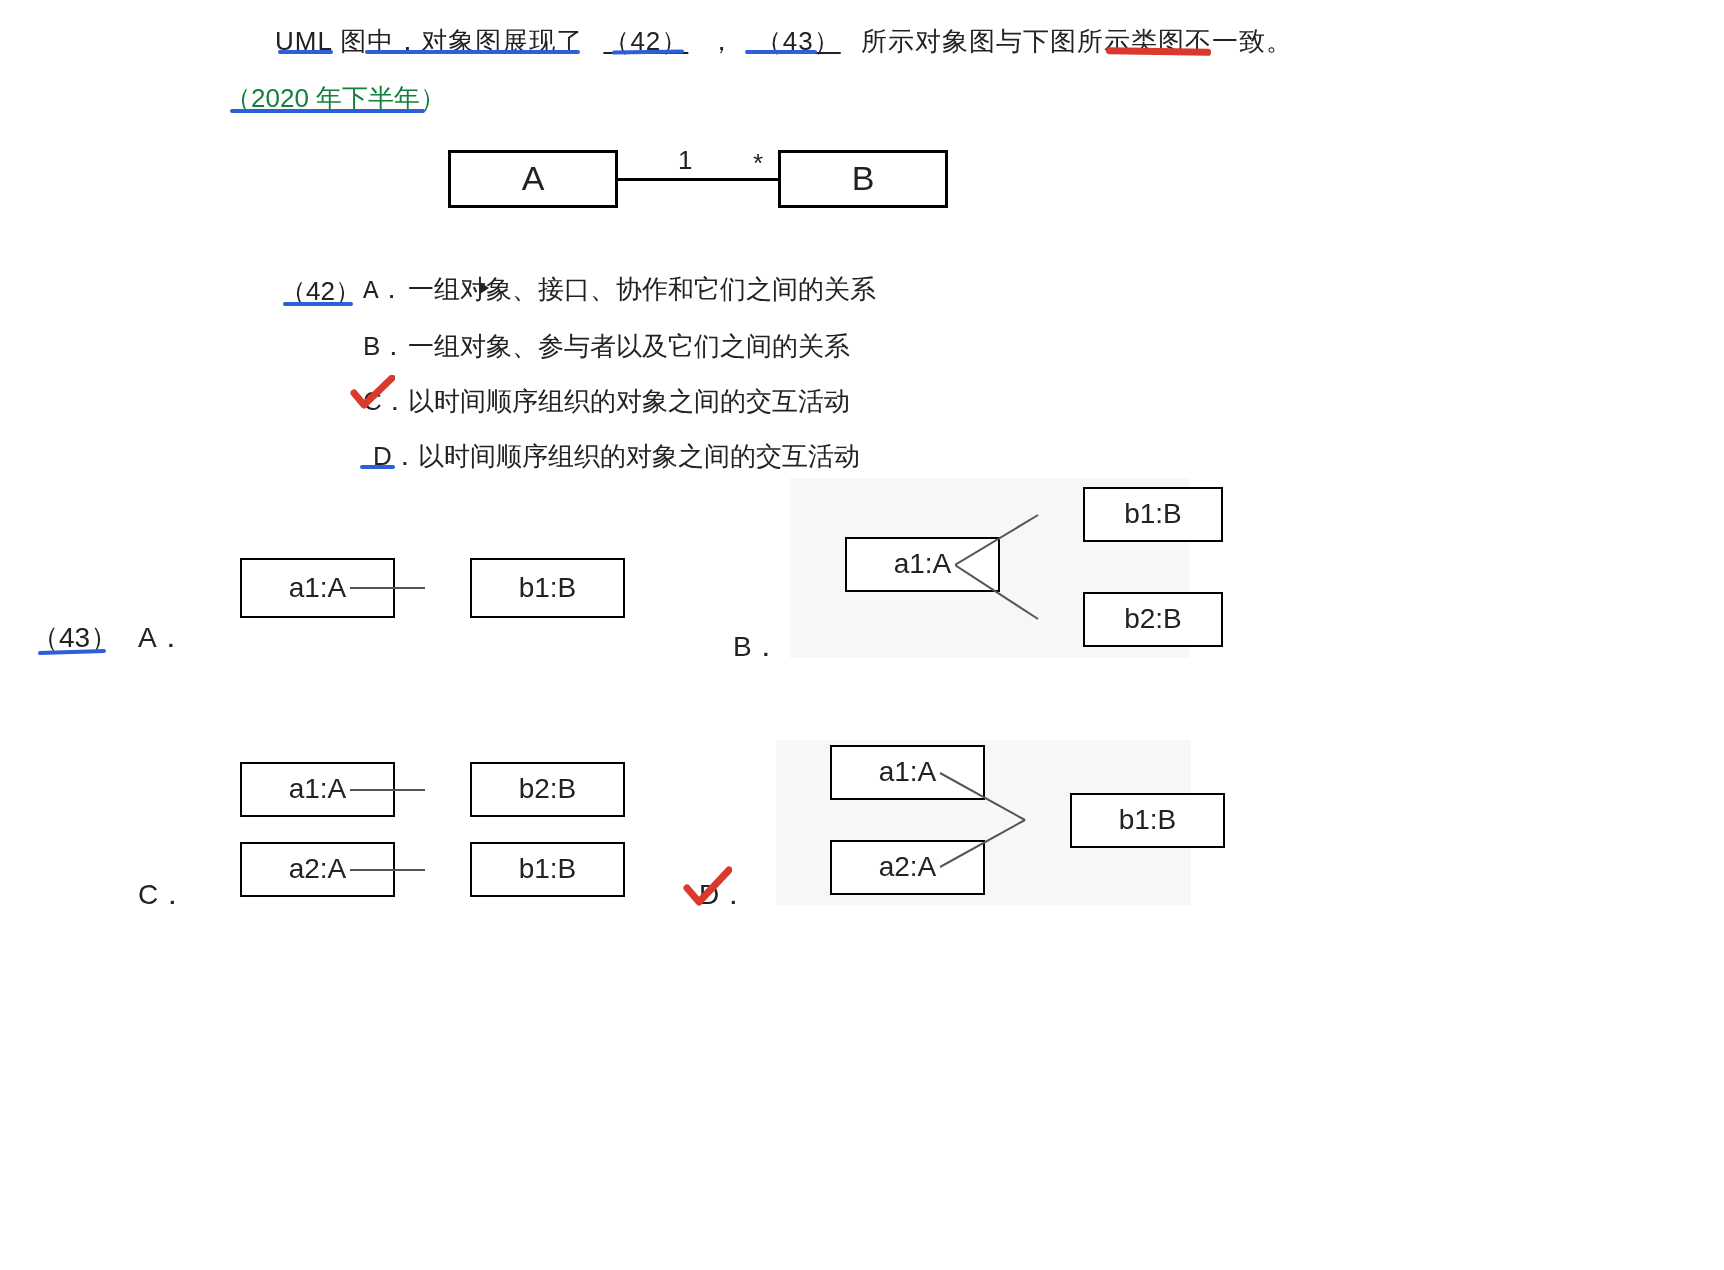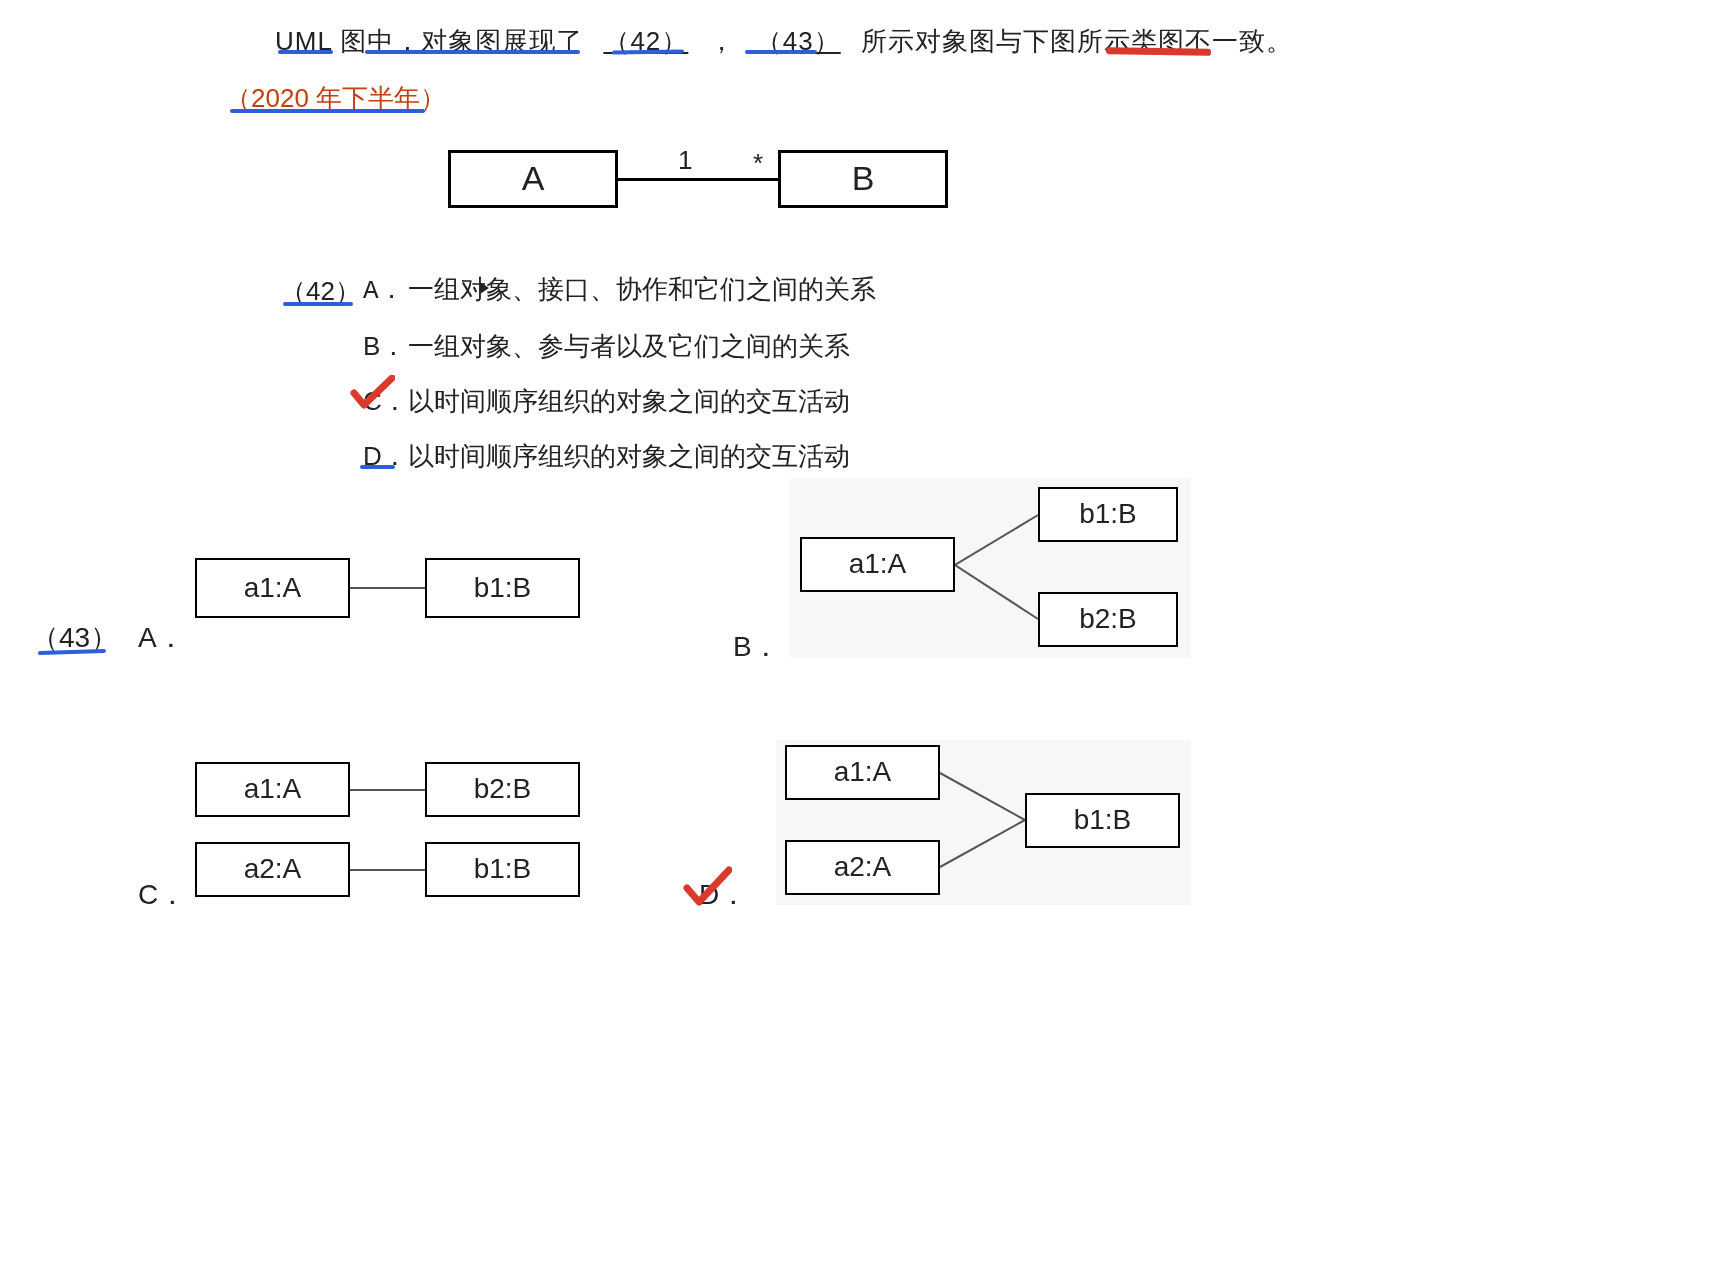--- a/index.html
+++ b/index.html
@@ -11,21 +11,21 @@
       font-size: 26px;
       color: #222;
       position: relative;
       line-height: 1.8;
     }
     .content { position: absolute; left: 0; top: 0; width: 100%; }
     
     
     .q-line1 { position: absolute; left: 275px; top: 18px; font-size: 26px; letter-spacing: 1px; }
     .q-line2 { position: absolute; left: 225px; top: 75px; font-size: 26px; }
-    .q-line2 .paren { color: #c2410c; }
+    .q-line2 .paren { color: #15803d; }
     
     
     .blue-under { position: absolute; height: 4px; background: #2d5fd9; border-radius: 2px; }
     .red-under { position: absolute; height: 7px; background: #d93a2d; border-radius: 3px; }
     
     
     .class-diagram { position: absolute; left: 448px; top: 145px; width: 500px; height: 70px; }
     .cd-box { position: absolute; border: 3px solid #000; background: #fff; display: flex; align-items: center; justify-content: center; font-size: 34px; }
     .cd-line { position: absolute; height: 3px; background: #000; }
     .cd-label { position: absolute; font-size: 26px; }
@@ -34,21 +34,21 @@
     .opt-row { position: absolute; font-size: 26px; }
     .opt-num { position: absolute; left: 280px; font-size: 26px; color: #222; }
     .opt-letter { display: inline-block; width: 45px; }
     
     
     .checkmark { position: absolute; width: 45px; height: 35px; }
     .checkmark svg { width: 100%; height: 100%; }
     
     
     .obj-area { position: absolute; }
-    .obj-box { position: absolute; border: 2px solid #000; background: #fff; display: flex; align-items: center; justify-content: center; font-size: 28px; }
+    .obj-box { position: absolute; border: 2px solid #000; background: #fff; display: flex; align-items: center; justify-content: center; font-size: 28px; margin-left: 45px; }
     .obj-line { position: absolute; background: #555; }
     .obj-letter { position: absolute; font-size: 28px; }
     .obj-num { position: absolute; font-size: 28px; }
     
     .gray-bg { position: absolute; background: #f6f7f7; }
   </style>
 </head>
 <body>
 
 <div class="content">
@@ -101,21 +101,21 @@
 
   <div class="opt-row" style="left:363px; top:378px;">
     <span class="opt-letter">C．</span><span>以时间顺序组织的对象之间的交互活动</span>
   </div>
   <div class="checkmark" style="left:350px; top:375px;">
     <svg viewBox="0 0 45 35">
         <path d="M4 18 L14 30 L42 3" fill="none" stroke="#d93a2d" stroke-width="7" stroke-linecap="round" stroke-linejoin="round"></path>
       </svg>
   </div>
 
-  <div class="opt-row" style="left:363px; top:433px;">
+  <div class="opt-row" style="left:373px; top:433px;">
     <span class="opt-letter">D．</span><span>以时间顺序组织的对象之间的交互活动</span>
   </div>
   <div class="blue-under" style="left:360px; top:465px; width:35px;"></div>
 
   <div class="obj-num" style="left:31px; top:613px;">（43）</div>
   <div class="blue-under" style="left:38px; top:650px; width:68px; transform:rotate(-2deg);"></div>
 
   <div class="obj-letter" style="left:138px; top:613px;">A．</div>
   <div class="obj-area" style="left:195px; top:558px; width:400px; height:80px;">
     <div class="obj-box" style="left:0; top:0; width:155px; height:60px;">

